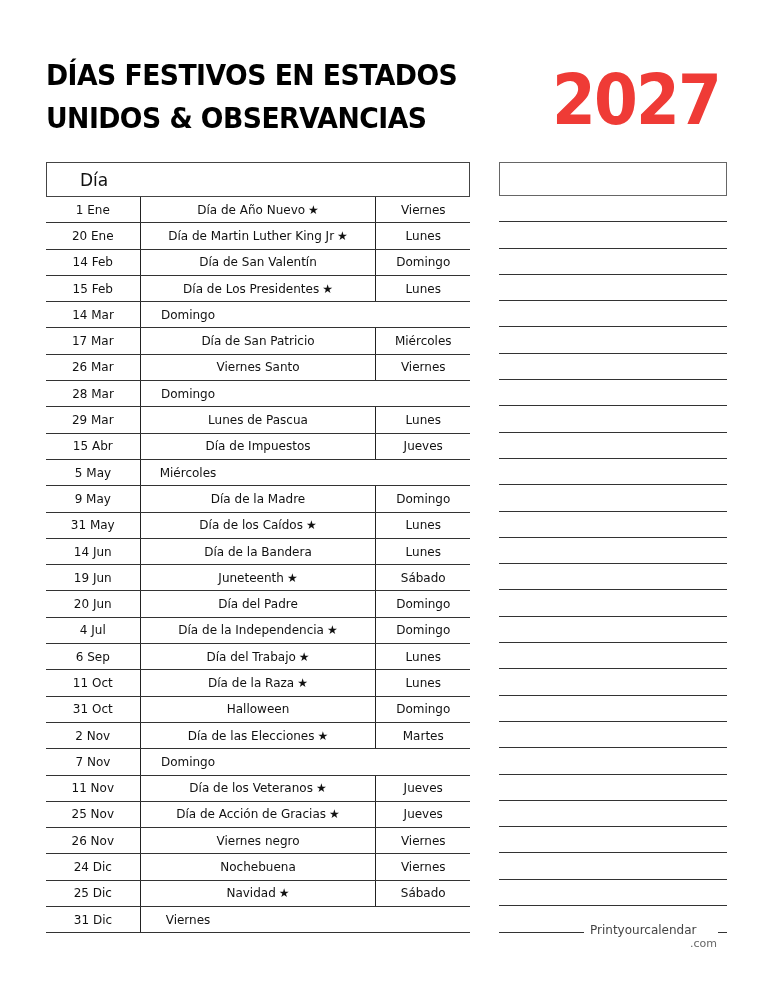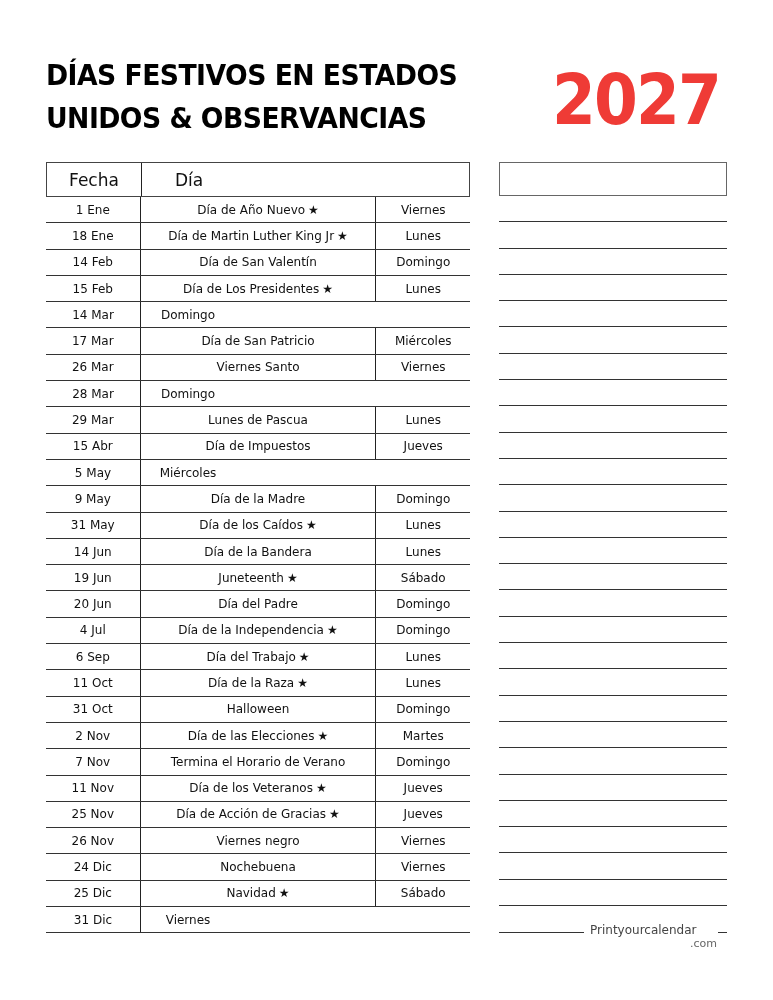--- a/index.html
+++ b/index.html
@@ -29,34 +29,33 @@
 <body>
 
 <div class="title">
   <div>DÍAS FESTIVOS EN ESTADOS</div>
   <div>UNIDOS &amp; OBSERVANCIAS</div>
 </div>
 <div class="year">2027</div>
 
 <div class="table">
   <div class="thead">
-    <div class="th c1">Fecha</div>
     <div class="th c3">Día</div>
   </div>
   <div id="tbody">
       <div class="row">
         <div class="td c1">1 Ene</div>
         <div class="td c2">
           <span>Día de Año Nuevo</span>
           <span class="star">★</span>
         </div>
         <div class="td c3">Viernes</div>
       </div>
       <div class="row">
-        <div class="td c1">18 Ene</div>
+        <div class="td c1">20 Ene</div>
         <div class="td c2">
           <span>Día de Martin Luther King Jr</span>
           <span class="star">★</span>
         </div>
         <div class="td c3">Lunes</div>
       </div>
       <div class="row">
         <div class="td c1">14 Feb</div>
         <div class="td c2">
           <span>Día de San Valentín</span>
@@ -182,23 +181,20 @@
       <div class="row">
         <div class="td c1">2 Nov</div>
         <div class="td c2">
           <span>Día de las Elecciones</span>
           <span class="star">★</span>
         </div>
         <div class="td c3">Martes</div>
       </div>
       <div class="row">
         <div class="td c1">7 Nov</div>
-        <div class="td c2">
-          <span>Termina el Horario de Verano</span>
-        </div>
         <div class="td c3">Domingo</div>
       </div>
       <div class="row">
         <div class="td c1">11 Nov</div>
         <div class="td c2">
           <span>Día de los Veteranos</span>
           <span class="star">★</span>
         </div>
         <div class="td c3">Jueves</div>
       </div>

